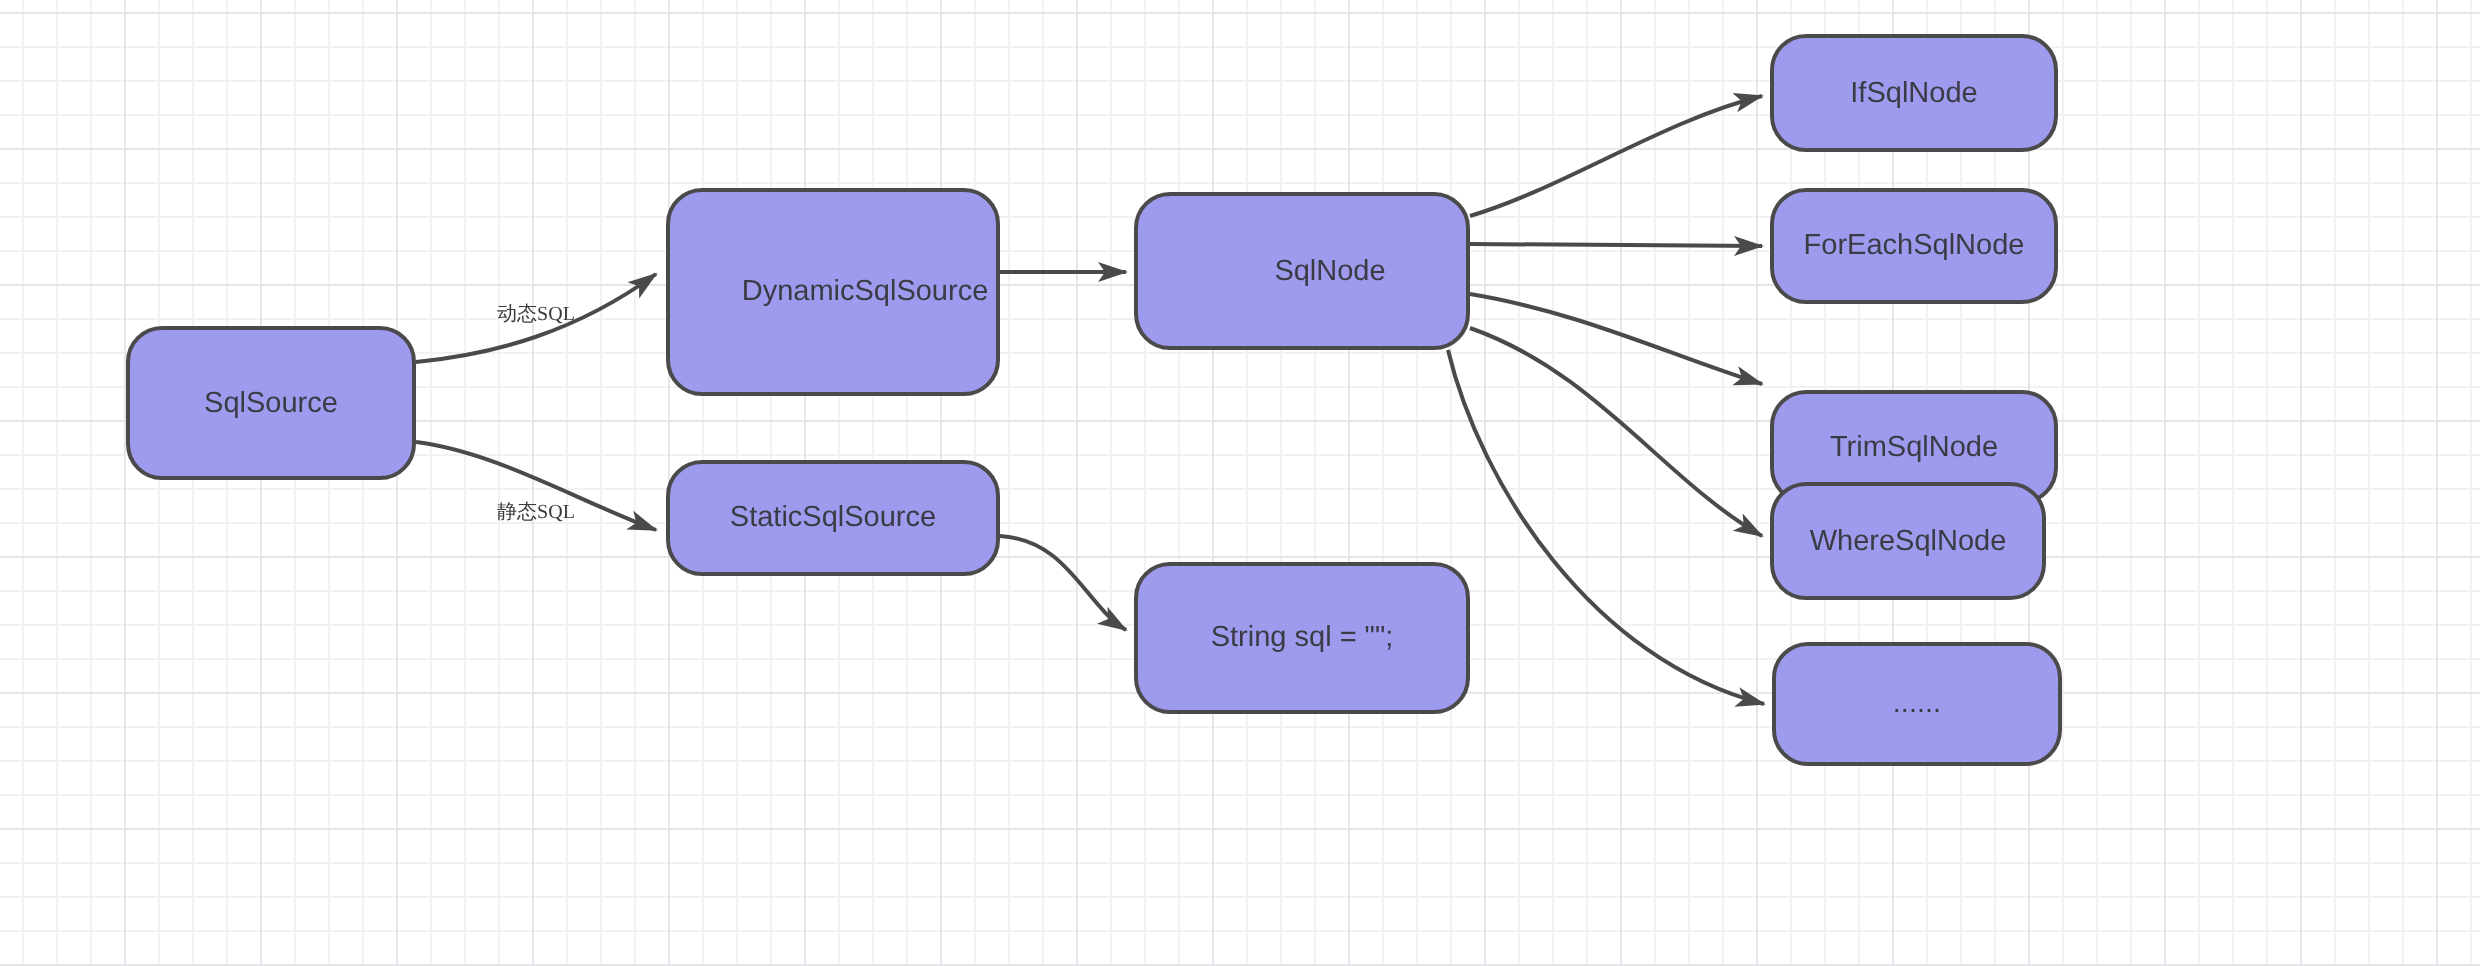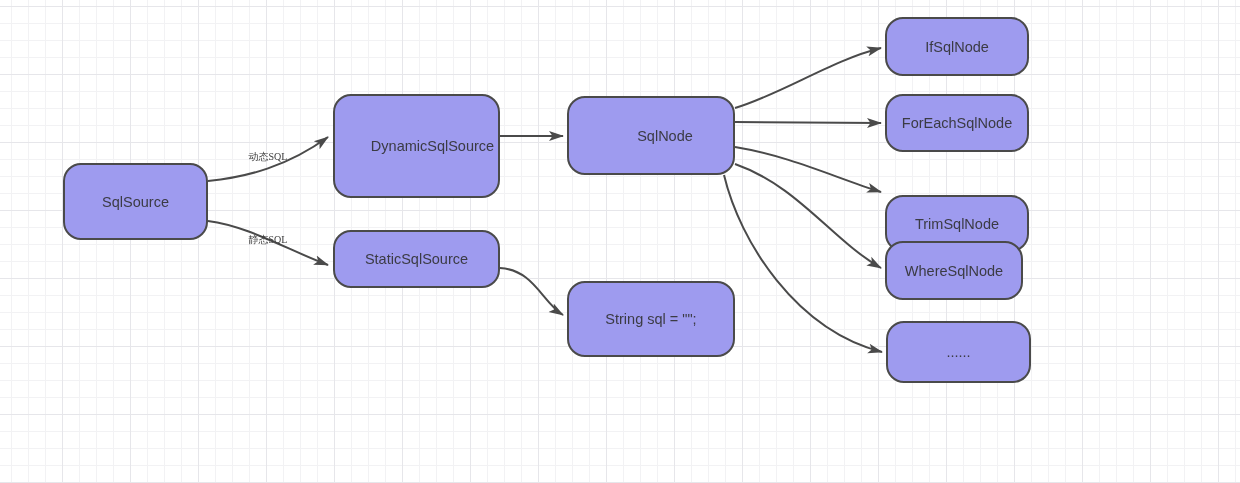--- a/index.html
+++ b/index.html
@@ -112,15 +112,15 @@
       </div>
       <div class="node" style="left: 885px; top: 241px; width: 138px; height: 59px;">
         <span>WhereSqlNode</span>
       </div>
       <div class="node" style="left: 886px; top: 321px; width: 145px; height: 62px;">
         <span>......</span>
       </div>
     </div>
   <div id="label-group">
       <div class="edge-label" style="left: 268px; top: 157px;">动态SQL</div>
-      <div class="edge-label" style="left: 268px; top: 240px; text-align: center;">静态SQL</div>
+      <div class="edge-label" style="left: 268px; top: 256px; text-align: center;">静态SQL</div>
     </div>
 </div>
 
 </body></html>

